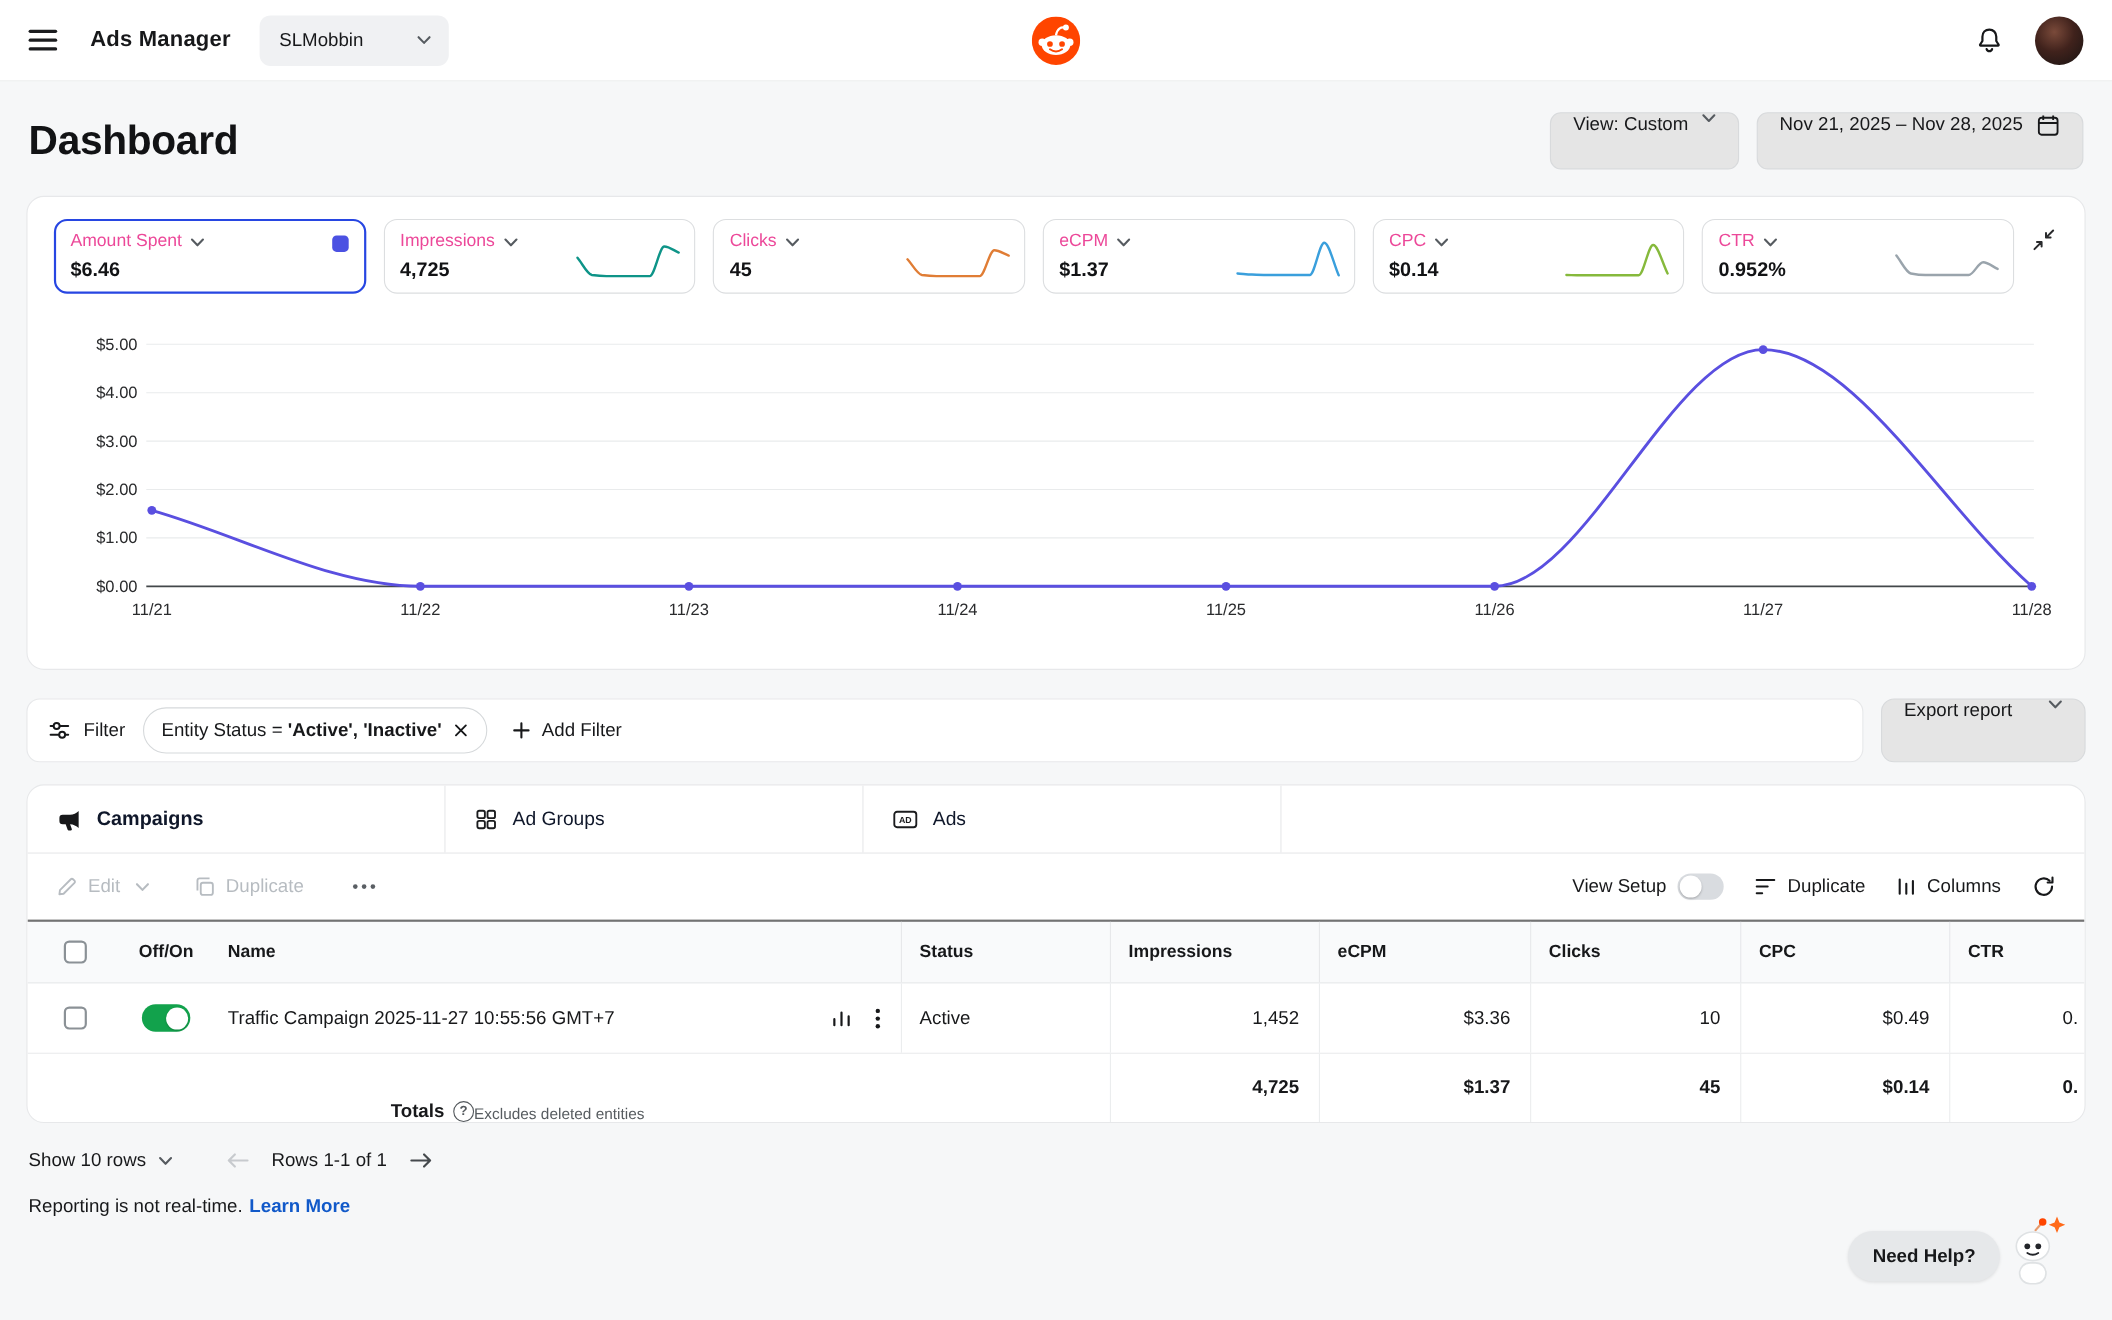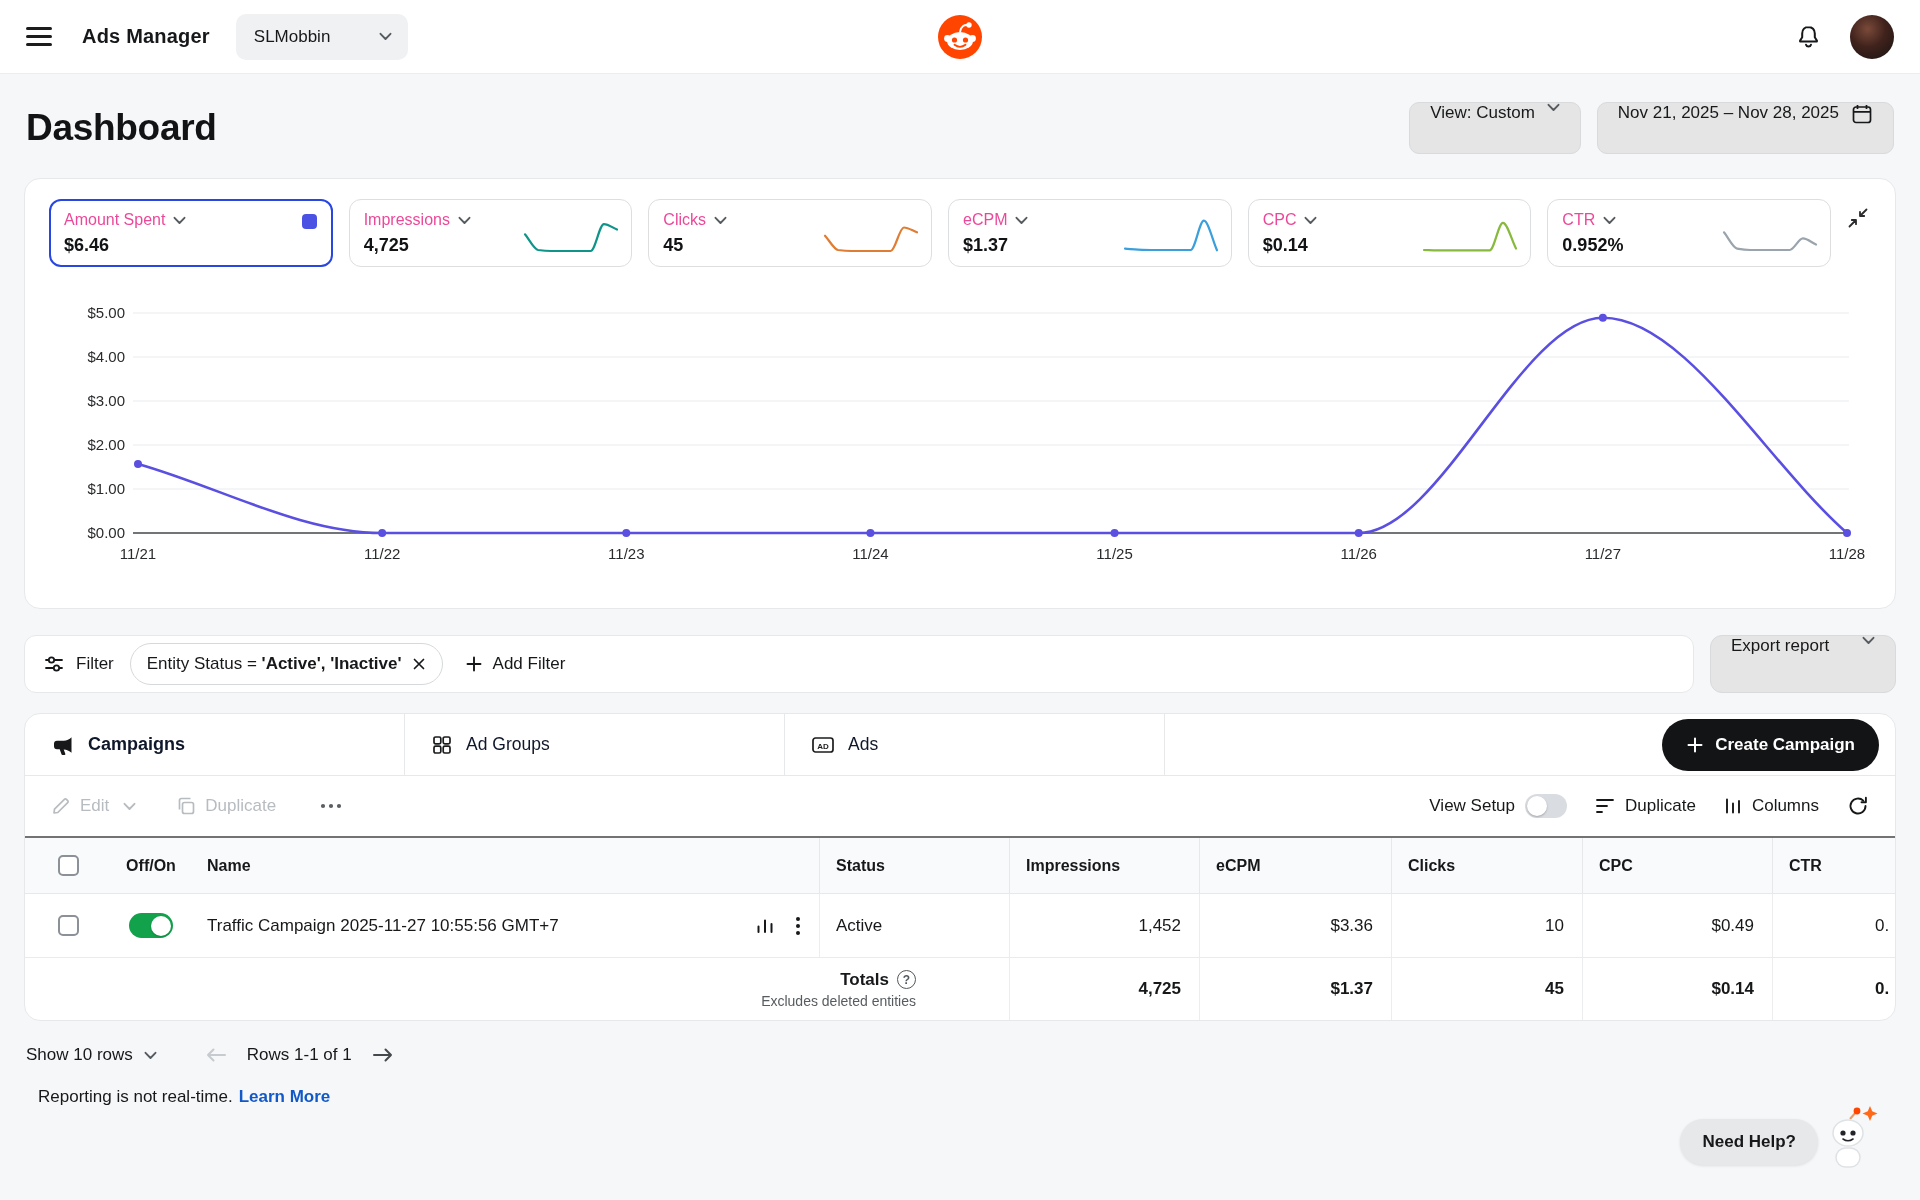--- a/index.html
+++ b/index.html
@@ -77,31 +77,31 @@
   .thead { background:#f9fafb; border-top:2px solid #737373; border-bottom:1px solid #e7e8ea; height:58px; font-size:16px; font-weight:700; color:#17181a; }
   .thead .bl { border-left:1px solid #e7e8ea; }
   .body-row { height:64px; border-bottom:1px solid #eaebed; }
   .nm { cursor:pointer; white-space:nowrap; overflow:hidden; text-overflow:ellipsis; }
   .nm-icons { display:flex; align-items:center; gap:20px; flex:none; cursor:pointer; }
   .cb { width:21px; height:21px; border:2px solid #8b9196; border-radius:5px; background:#fff; cursor:pointer; flex:none; }
   .tgl { width:44px; height:25px; border-radius:13px; background:#12a24c; position:relative; cursor:pointer; flex:none; }
   .tgl .knob { position:absolute; right:2.5px; top:2.5px; width:20px; height:20px; background:#fff; border-radius:50%; box-shadow:0 1px 2px rgba(0,0,0,.2); }
   .totals-row { height:62px; }
   .totals-row .c-num, .totals-row .c-ctr { font-weight:700; }
-  .c-totlabel { grid-column:1/5; display:flex; flex-direction:column; align-items:flex-end; justify-content:center; padding-right:93px; }
+  .c-totlabel { grid-column:1/5; display:flex; flex-direction:row; align-items:flex-end; justify-content:center; padding-right:93px; }
   .tot-line1 { display:flex; align-items:center; gap:8px; font-weight:700; }
   .qmark { width:19px; height:19px; border:1.5px solid #53585c; border-radius:50%; font-size:12px; font-weight:700; color:#53585c; display:flex; align-items:center; justify-content:center; cursor:pointer; }
   .tot-note { font-size:14px; color:#575c60; margin-top:3px; font-weight:400; }
 
   
   .table-footer { display:flex; align-items:center; margin:24px 26px 0; }
   .show-rows { display:flex; gap:11px; align-items:center; cursor:pointer; }
   .pager { display:flex; align-items:center; gap:20px; margin-left:48px; }
   .pg-arrow { display:flex; cursor:pointer; }
-  .report-note { margin:22px 38px 0; }
+  .report-note { margin:22px 26px 0; }
   .learn { color:#1159c9; font-weight:700; margin-left:6px; cursor:pointer; }
 
   .help-fab { position:absolute; right:36px; bottom:24px; display:flex; align-items:center; }
   .help-pill { background:#e6e8ea; border-radius:24px; height:46px; padding:0 22px; font-weight:700; display:flex; align-items:center; box-shadow:0 1px 3px rgba(0,0,0,.10); cursor:pointer; }
   .mascot { margin-left:2px; transform:translateY(-6px); }
 </style>
 </head>
 <body>
 
 <div class="topbar">
@@ -321,28 +321,20 @@
         </svg>
       <span>Ad Groups</span>
     </div>
     <div class="tab">
       <svg width="24" height="22" viewBox="0 0 24 22" fill="none">
           <rect x="2" y="4" width="20" height="14" rx="2.5" stroke="#1b1c1e" stroke-width="1.7"></rect>
           <text x="12" y="14.6" text-anchor="middle" font-size="8" font-weight="bold" fill="#1b1c1e">AD</text>
         </svg>
       <span>Ads</span>
     </div>
-    <div class="tabs-rest">
-      <button class="create-btn">
-        <svg width="18" height="18" viewBox="0 0 18 18" stroke="#fff" stroke-width="2" stroke-linecap="round">
-            <path d="M9 2.5V15.5M2.5 9H15.5"></path>
-          </svg>
-        <span>Create Campaign</span>
-      </button>
-    </div>
   </div>
 
   <div class="toolbar">
     <button class="tool-btn disabled">
       <svg width="20" height="20" viewBox="0 0 20 20" fill="none" stroke="currentColor" stroke-width="1.7" stroke-linejoin="round">
           <path d="M3.5 13.2 13.4 3.3a1.4 1.4 0 0 1 2 0l1.3 1.3a1.4 1.4 0 0 1 0 2L6.8 16.5 3 17z"></path>
         </svg>
       <span>Edit</span>
     </button>
     <span class="chev" style="color:#b7bcc1;display:flex;">

